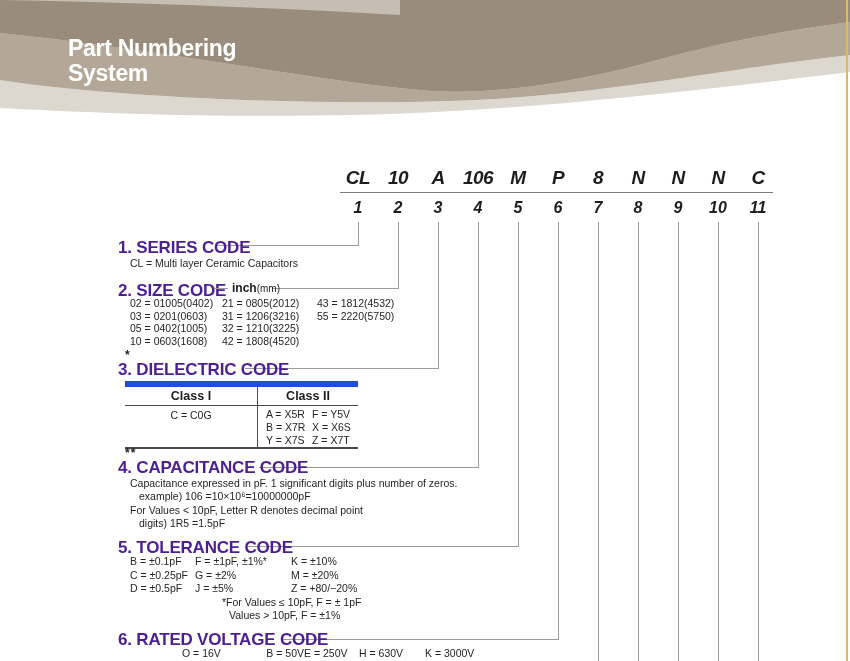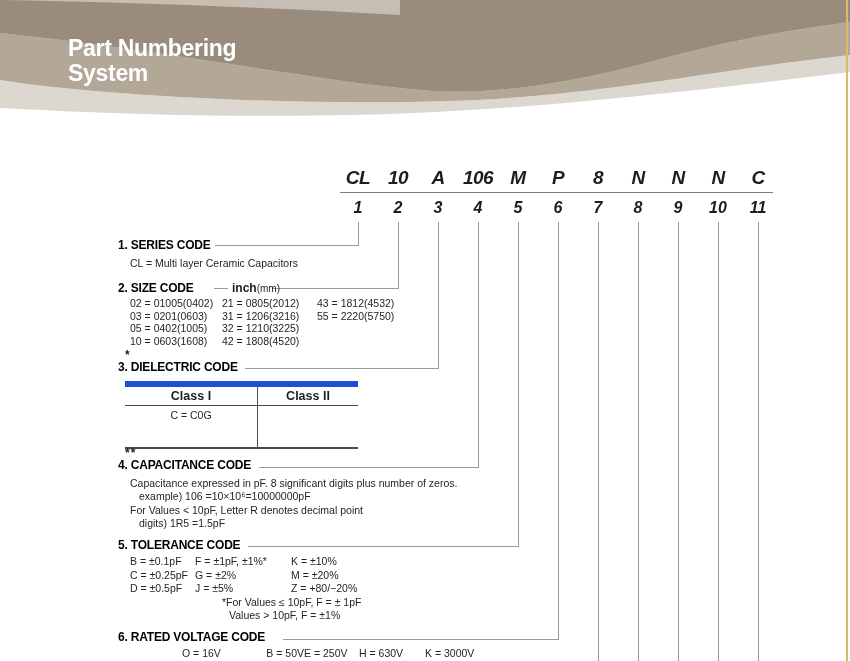--- a/index.html
+++ b/index.html
@@ -23,21 +23,21 @@
   .code-cell { width:40px; text-align:center; font-size:19px; font-weight:700; font-style:italic; letter-spacing:-0.5px; }
   .code-underline { position:absolute; top:192px; left:340px; width:433px; height:1px; background:#7d7d7d; }
   .num-row { position:absolute; top:199px; left:338px; display:flex; }
   .num-cell { width:40px; text-align:center; font-size:16px; font-weight:700; font-style:italic; }
 
   
   .vline { position:absolute; width:1px; background:#9b9b9b; top:222px; }
   .hline { position:absolute; height:1px; background:#9b9b9b; }
 
   
-  .sec-title { position:absolute; left:118px; font-size:12px; font-weight:700; color:#000000; letter-spacing:-0.2px; white-space:nowrap; }
+  .sec-title { position:absolute; left:118px; font-size:17px; font-weight:700; color:#4c1d95; letter-spacing:-0.2px; white-space:nowrap; }
   .sec-marker { position:absolute; left:125px; font-size:12px; font-weight:700; color:#222; letter-spacing:1px; }
   .body-text { font-size:10.5px; color:#252525; line-height:13px; white-space:nowrap; }
 
   .series-desc { position:absolute; left:130px; top:257px; }
 
   .size-unit { position:absolute; left:232px; top:281px; font-size:12px; font-weight:700; white-space:nowrap; }
   .size-unit .paren { font-size:10px; font-weight:400; }
   .size-dash { position:absolute; left:214px; top:288px; width:14px; height:1px; background:#9b9b9b; }
   .size-grid { position:absolute; left:130px; top:297px; display:grid; grid-template-columns:92px 95px auto; grid-auto-rows:12.5px; }
 
@@ -161,27 +161,37 @@
 
   <div class="sec-marker" style="top:348px;">*</div>
   <div class="sec-title" style="top:360px;">3. DIELECTRIC CODE</div>
   <div class="dtable">
     <div class="hdr">
       <div class="c1">Class I</div>
       <div class="c2">Class II</div>
     </div>
     <div class="bdy">
       <div class="c1 body-text">C = C0G</div>
+      <div class="c2">
+        <div class="sub2 body-text">
+          <span>A = X5R</span>
+          <span>F = Y5V</span>
+          <span>B = X7R</span>
+          <span>X = X6S</span>
+          <span>Y = X7S</span>
+          <span>Z = X7T</span>
+        </div>
+      </div>
     </div>
   </div>
 
   <div class="sec-marker" style="top:446px;">**</div>
   <div class="sec-title" style="top:458px;">4. CAPACITANCE CODE</div>
   <div class="cap-lines body-text">
-    <div>Capacitance expressed in pF. 8 significant digits plus number of zeros.</div>
+    <div>Capacitance expressed in pF. 1 significant digits plus number of zeros.</div>
     <div class="indent">example) 106 =10×10⁶=10000000pF</div>
     <div class="l3">For Values &lt; 10pF, Letter R denotes decimal point</div>
     <div class="indent">digits) 1R5 =1.5pF</div>
   </div>
 
   <div class="sec-title" style="top:538px;">5. TOLERANCE CODE</div>
   <div class="tol-grid body-text">
     <span>B = ±0.1pF</span>
     <span>F = ±1pF, ±1%*</span>
     <span>K = ±10%</span>

